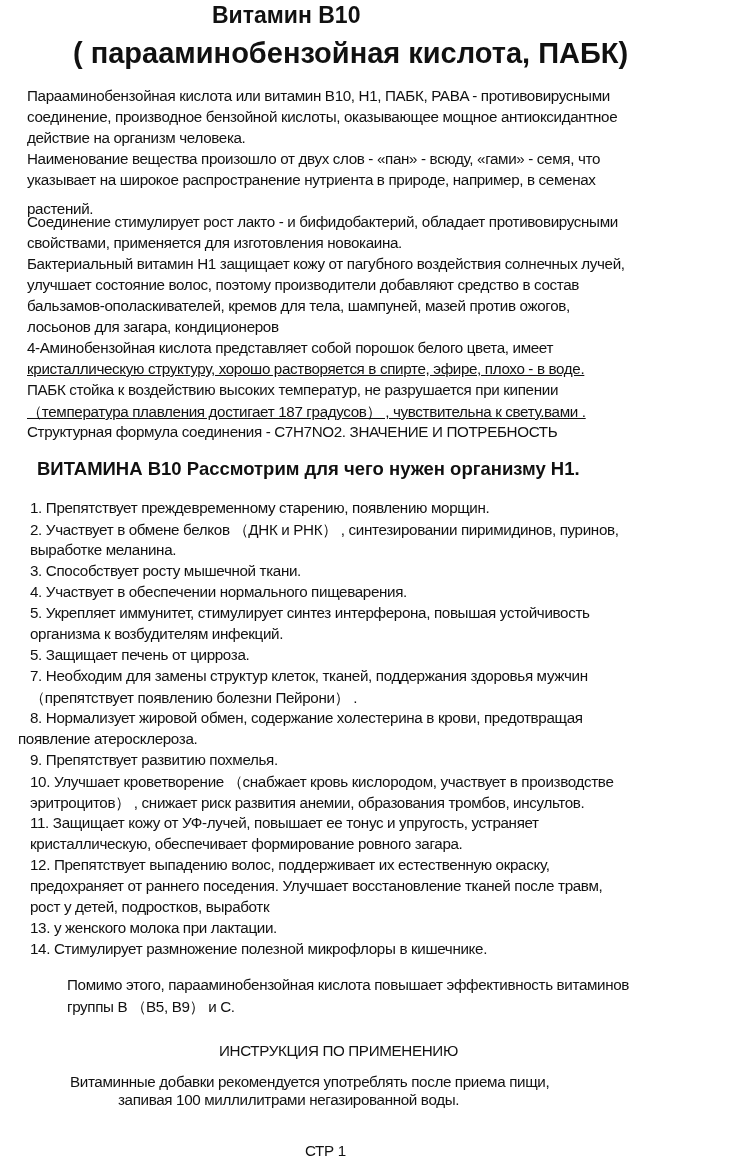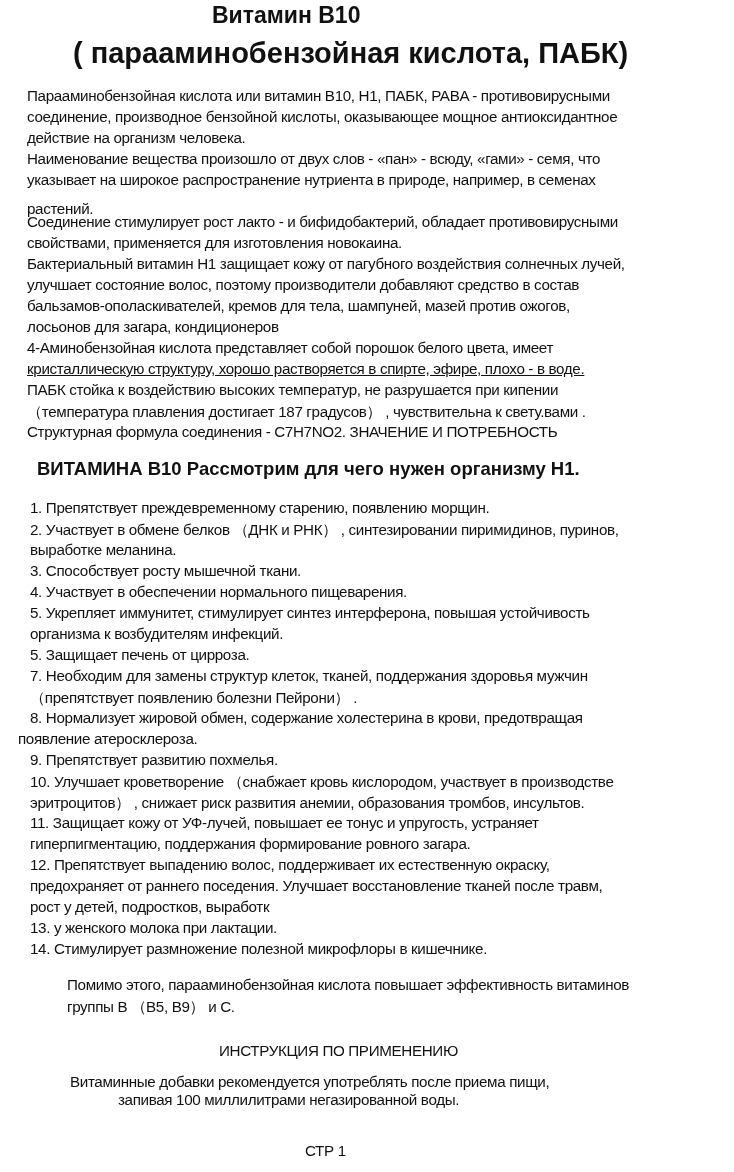--- a/index.html
+++ b/index.html
@@ -29,21 +29,21 @@
     <div class="line" style="left:27px; top:192px;margin-top:8px;">растений.</div>
     <div class="line" style="left:27px; top:213px;">Соединение стимулирует рост лакто  -  и бифидобактерий, обладает противовирусными</div>
     <div class="line" style="left:27px; top:234px;">свойствами, применяется для изготовления новокаина.</div>
     <div class="line" style="left:27px; top:255px;">Бактериальный витамин Н1 защищает кожу от пагубного воздействия солнечных лучей,</div>
     <div class="line" style="left:27px; top:276px;">улучшает состояние волос, поэтому производители добавляют средство в состав</div>
     <div class="line" style="left:27px; top:297px;">бальзамов-ополаскивателей, кремов для тела, шампуней, мазей против ожогов,</div>
     <div class="line" style="left:27px; top:318px;">лосьонов для загара, кондиционеров</div>
     <div class="line" style="left:27px; top:339px;">4-Аминобензойная кислота представляет собой порошок белого цвета, имеет</div>
     <div class="line" style="left:27px; top:360px;text-decoration:underline;">кристаллическую структуру, хорошо растворяется в спирте, эфире, плохо  -  в воде.</div>
     <div class="line" style="left:27px; top:381px;">ПАБК стойка к воздействию высоких температур, не разрушается при кипении</div>
-    <div class="line" style="left:27px; top:402px;"> （температура плавления достигает 187 градусов） , чувствительна к свету.вами .</div>
+    <div class="line" style="left:27px; top:402px;text-decoration:underline;"> （температура плавления достигает 187 градусов） , чувствительна к свету.вами .</div>
     <div class="line" style="left:27px; top:423px;">Структурная формула соединения  -  C7H7NO2. ЗНАЧЕНИЕ И ПОТРЕБНОСТЬ</div>
   </div>
 
   <div class="abs bold-heading" style="left:37px; top:458px;">ВИТАМИНА В10 Рассмотрим для чего нужен организму Н1.</div>
 
   <div>
     <div class="line" style="left:30px; top:499px;">1.  Препятствует преждевременному старению, появлению морщин.</div>
     <div class="line" style="left:30px; top:520px;">2.  Участвует в обмене белков （ДНК и РНК） , синтезировании пиримидинов, пуринов,</div>
     <div class="line" style="left:30px; top:541px;">выработке меланина.</div>
     <div class="line" style="left:30px; top:562px;">3.  Способствует росту мышечной ткани.</div>
@@ -52,21 +52,21 @@
     <div class="line" style="left:30px; top:625px;">организма к возбудителям инфекций.</div>
     <div class="line" style="left:30px; top:646px;">5.  Защищает печень от цирроза.</div>
     <div class="line" style="left:30px; top:667px;">7.  Необходим для замены структур клеток, тканей, поддержания здоровья мужчин</div>
     <div class="line" style="left:30px; top:688px;"> （препятствует появлению болезни Пейрони） .</div>
     <div class="line" style="left:30px; top:709px;">8.  Нормализует жировой обмен, содержание холестерина в крови, предотвращая</div>
     <div class="line" style="left:18px; top:730px;">появление атеросклероза.</div>
     <div class="line" style="left:30px; top:751px;">9.   Препятствует развитию похмелья.</div>
     <div class="line" style="left:30px; top:772px;">10.  Улучшает кроветворение （снабжает кровь кислородом, участвует в производстве</div>
     <div class="line" style="left:30px; top:793px;">эритроцитов） , снижает риск развития анемии, образования тромбов, инсультов.</div>
     <div class="line" style="left:30px; top:814px;">11.  Защищает кожу от УФ-лучей, повышает ее тонус и упругость, устраняет</div>
-    <div class="line" style="left:30px; top:835px;">гиперпигментацию, поддержания формирование ровного загара.</div>
+    <div class="line" style="left:30px; top:835px;">кристаллическую, обеспечивает формирование ровного загара.</div>
     <div class="line" style="left:30px; top:856px;">12.   Препятствует выпадению волос, поддерживает их естественную окраску,</div>
     <div class="line" style="left:30px; top:877px;">предохраняет от раннего поседения. Улучшает восстановление тканей после травм,</div>
     <div class="line" style="left:30px; top:898px;">рост у детей, подростков, выработк</div>
     <div class="line" style="left:30px; top:919px;">13.  у женского молока при лактации.</div>
     <div class="line" style="left:30px; top:940px;">14.   Стимулирует размножение полезной микрофлоры в кишечнике.</div>
   </div>
 
   <div>
     <div class="line" style="left:67px; top:976px;">Помимо этого, парааминобензойная кислота повышает эффективность витаминов</div>
     <div class="line" style="left:67px; top:997px;">группы В （В5, В9）  и С.</div>

